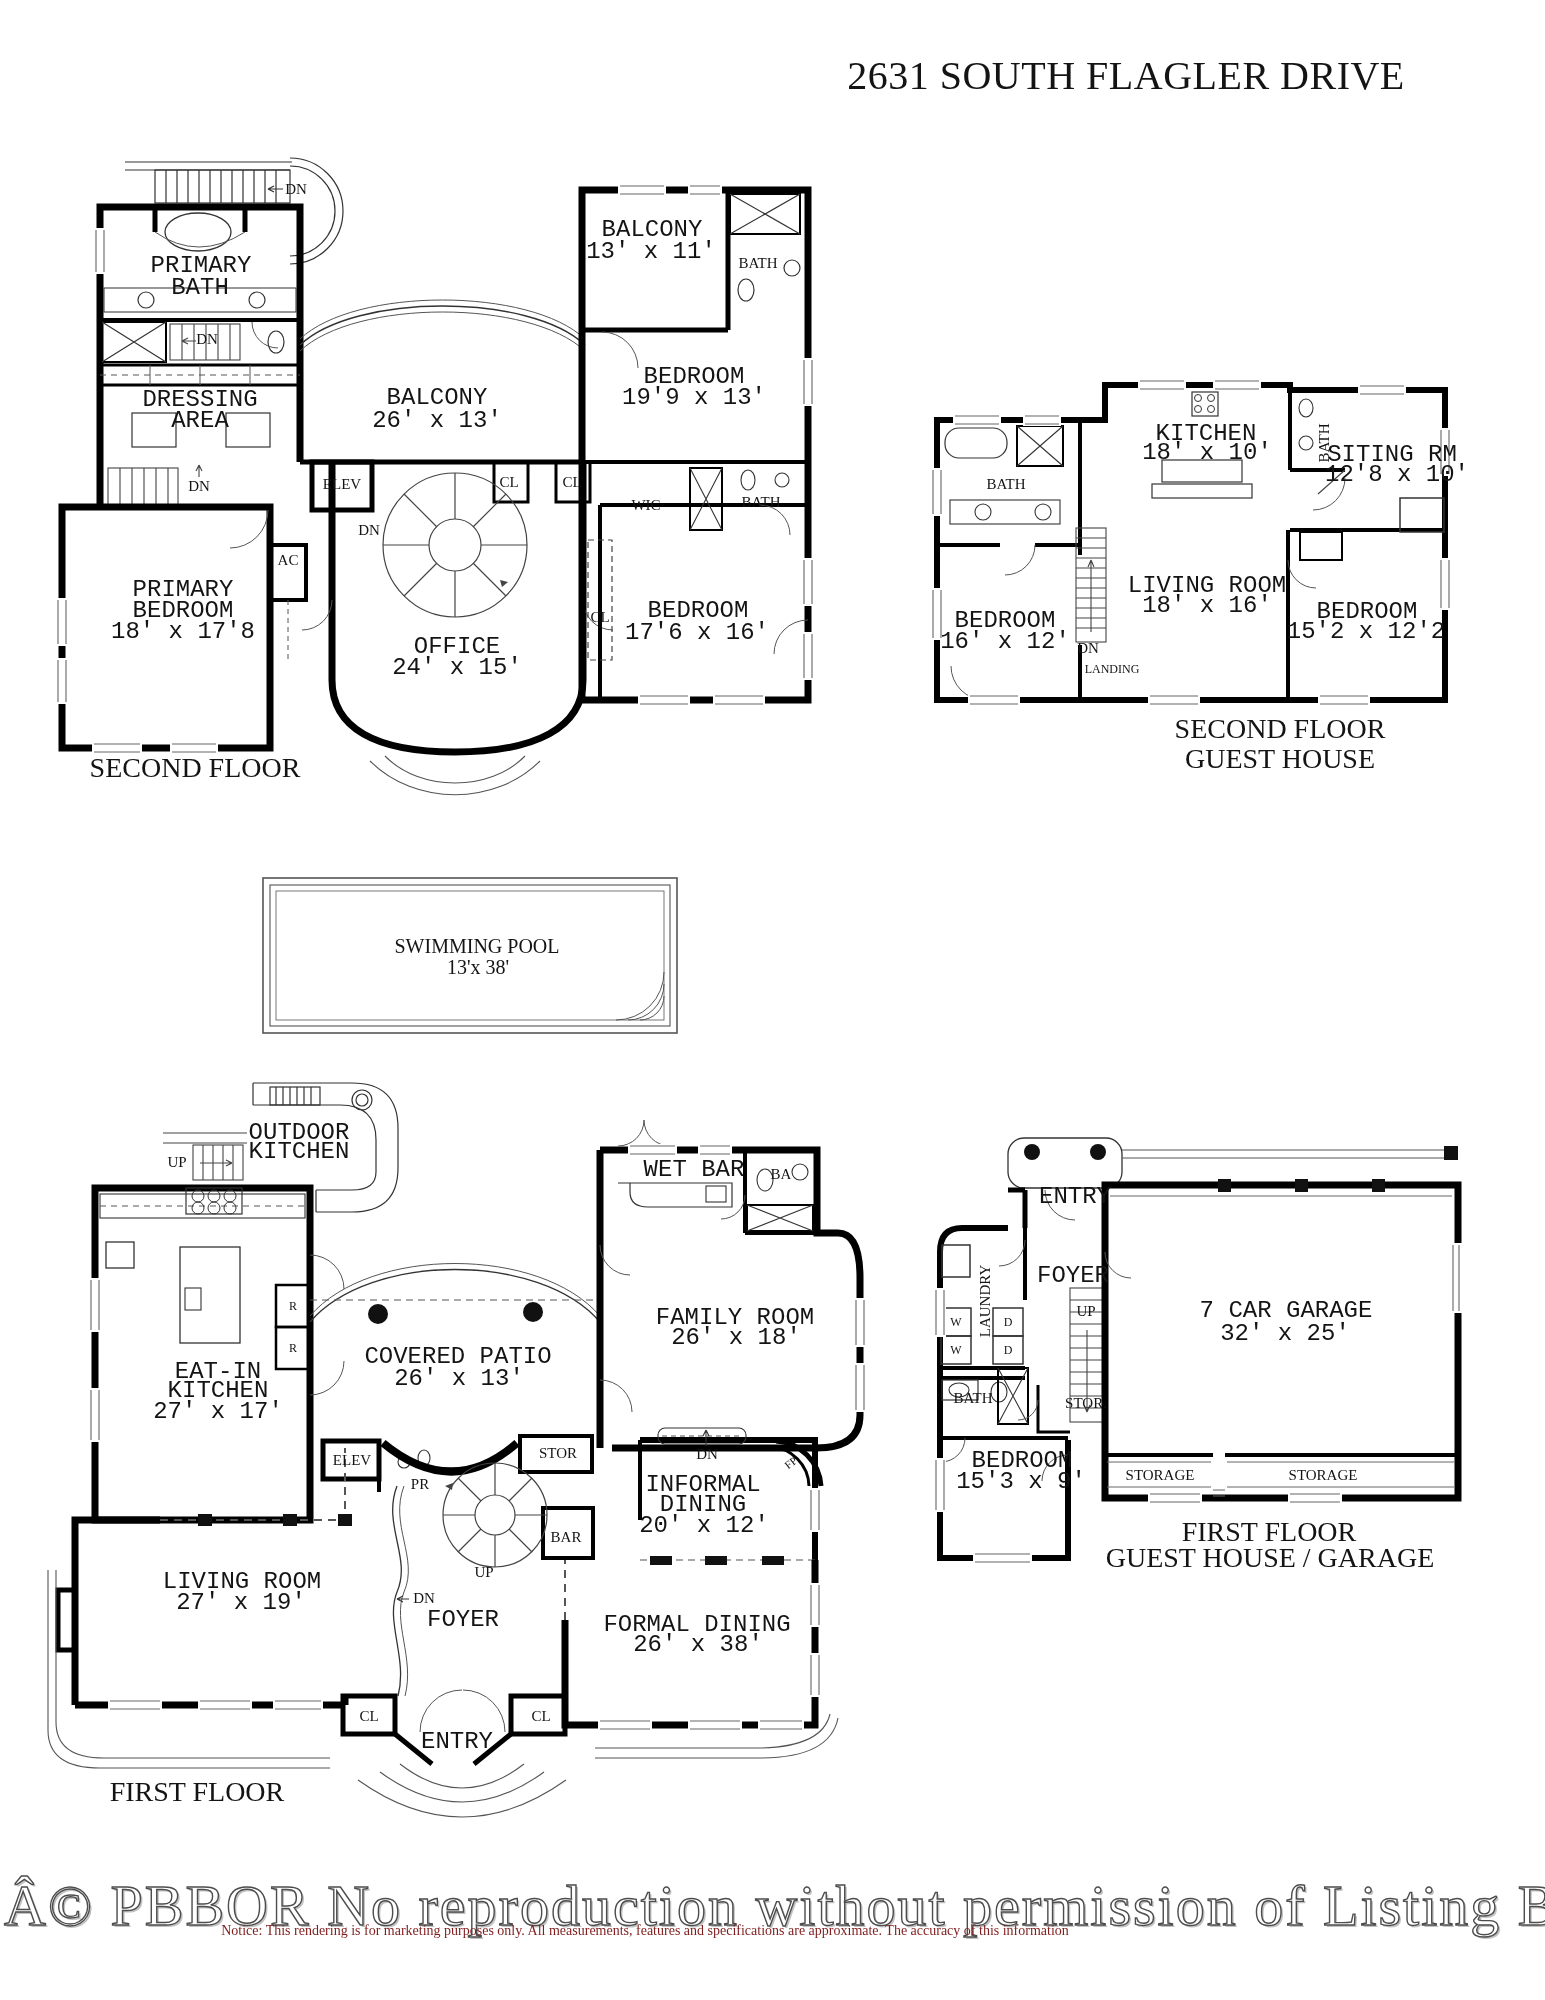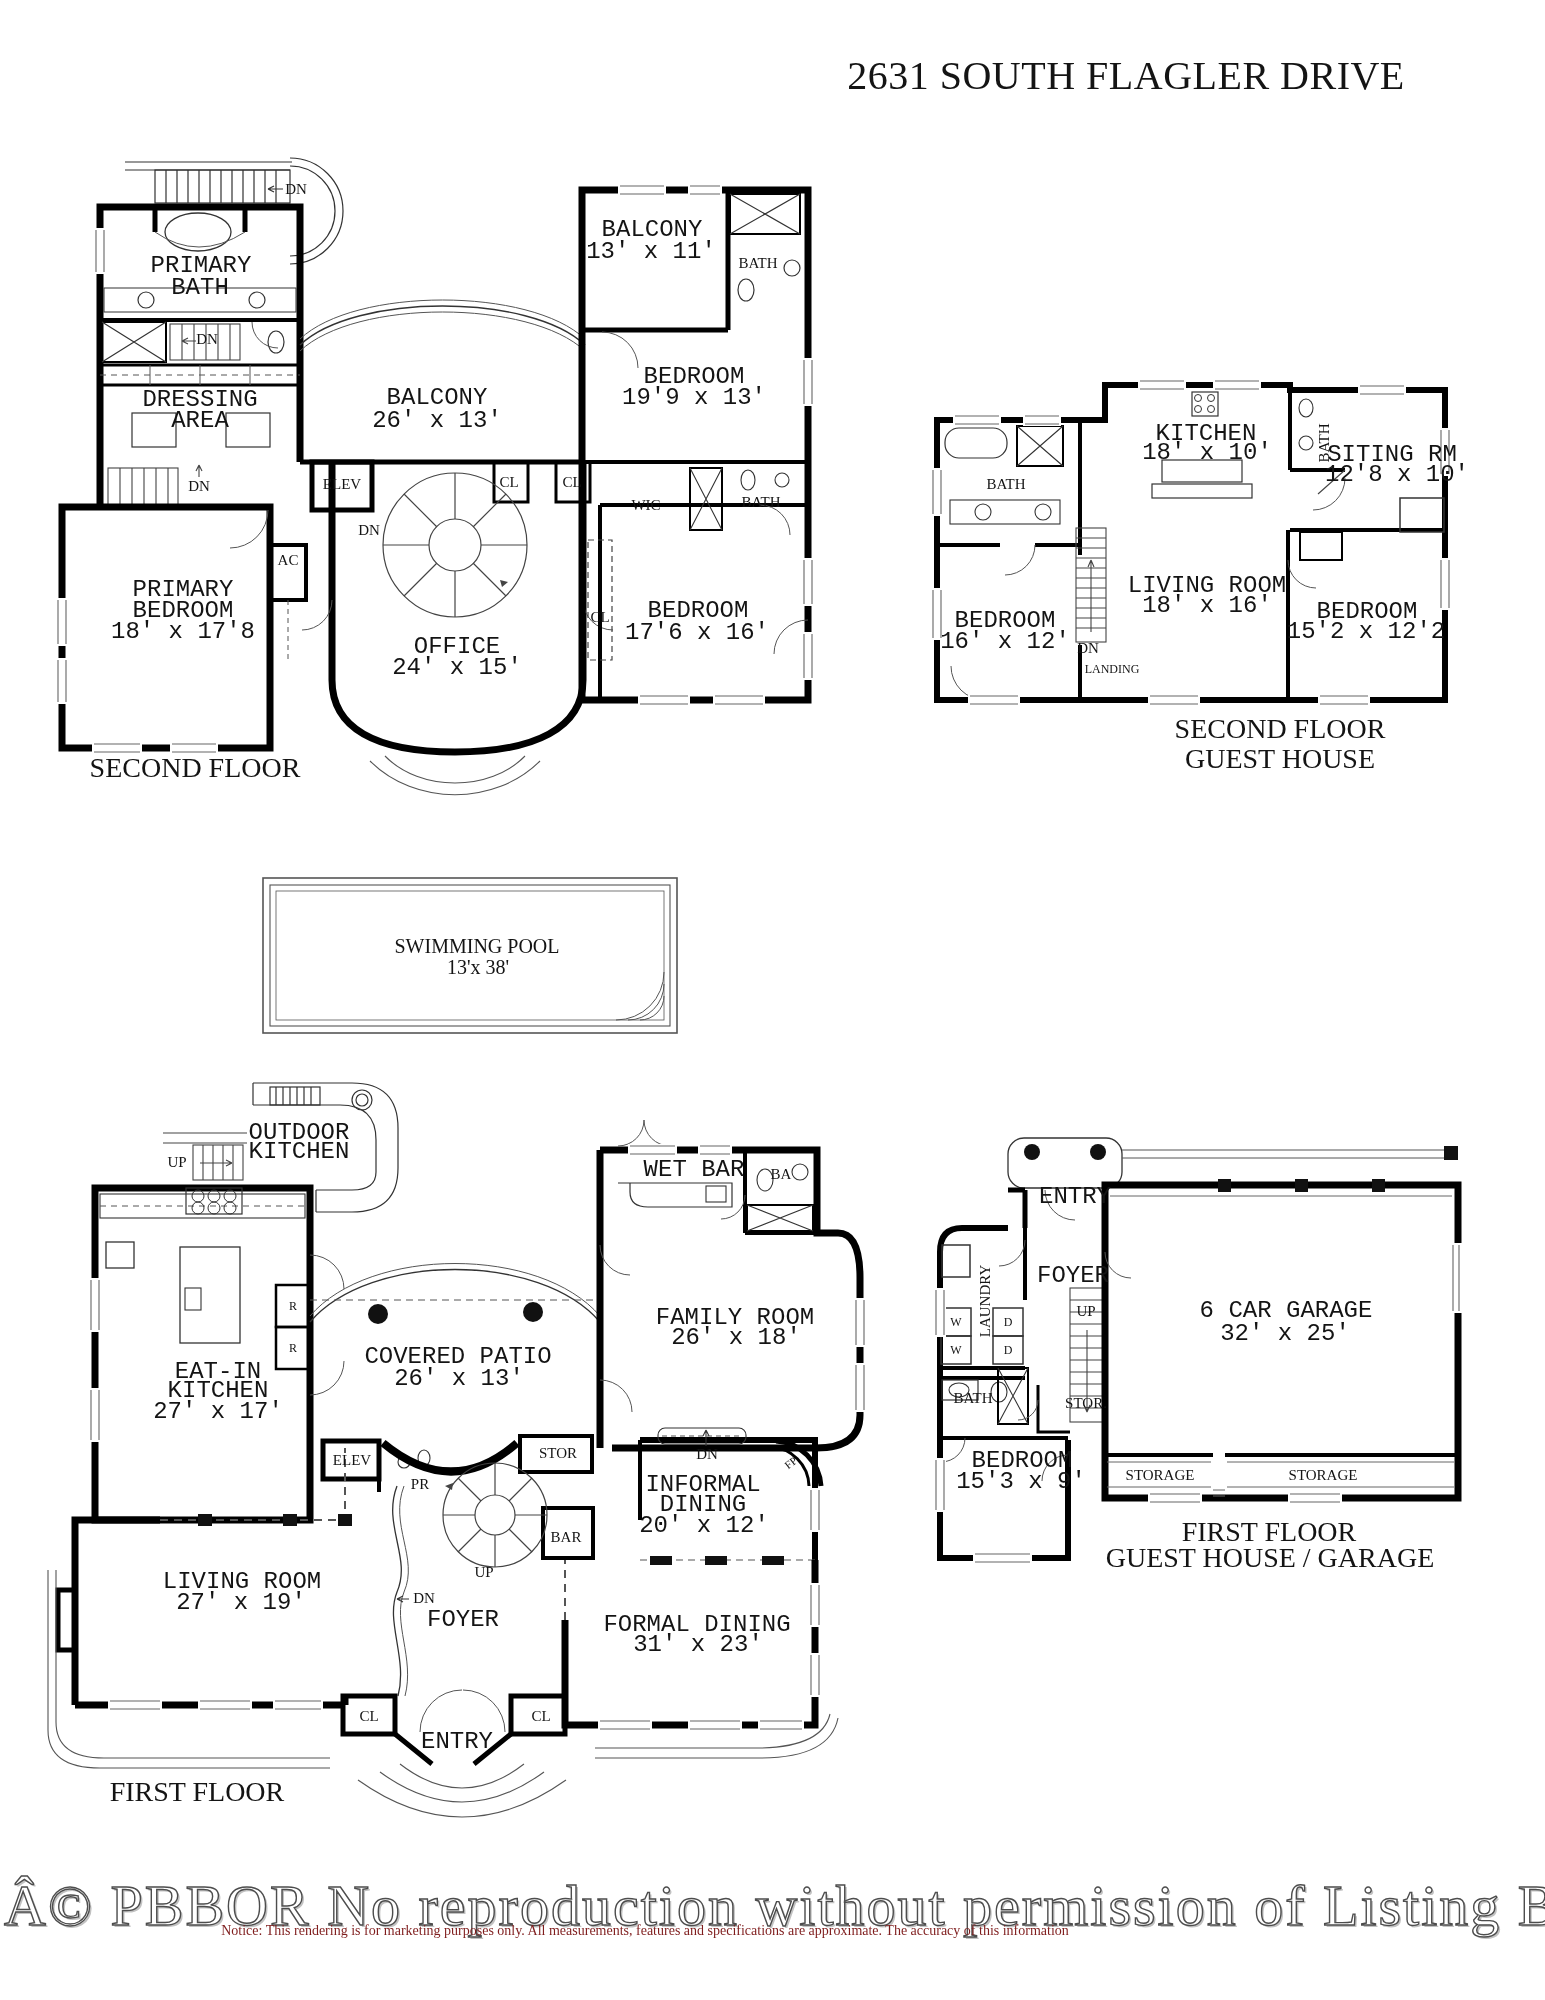--- a/index.html
+++ b/index.html
@@ -483,41 +483,41 @@
 <div class="lbl t-sm" style="left:566px;top:1537px">BAR</div>
 <div class="lbl t-sm" style="left:484px;top:1572px">UP</div>
 <div class="lbl t-sm" style="left:424px;top:1598px">DN</div>
 <div class="lbl t-room" style="left:463px;top:1620px">FOYER</div>
 <div class="lbl t-sm" style="left:707px;top:1454px">DN</div>
 <div class="lbl fp" style="left:791px;top:1463px">FP</div>
 <div class="lbl t-room" style="left:703px;top:1485px">INFORMAL</div>
 <div class="lbl t-room" style="left:703px;top:1505px">DINING</div>
 <div class="lbl t-room" style="left:704px;top:1526px">20' x 12'</div>
 <div class="lbl t-room" style="left:697px;top:1625px">FORMAL DINING</div>
-<div class="lbl t-room" style="left:698px;top:1645px">31' x 23'</div>
+<div class="lbl t-room" style="left:698px;top:1645px">26' x 38'</div>
 <div class="lbl t-room" style="left:242px;top:1582px">LIVING ROOM</div>
 <div class="lbl t-room" style="left:241px;top:1603px">27' x 19'</div>
 <div class="lbl t-sm" style="left:369px;top:1716px">CL</div>
 <div class="lbl t-sm" style="left:541px;top:1716px">CL</div>
 <div class="lbl t-room" style="left:457px;top:1742px">ENTRY</div>
 <div class="lbl t-floor" style="left:197px;top:1792px">FIRST FLOOR</div>
 
 <div class="lbl t-room" style="left:1075px;top:1197px">ENTRY</div>
 <div class="lbl t-room" style="left:1073px;top:1276px">FOYER</div>
 <div class="lbl t-sm vert" style="left:985px;top:1301px">LAUNDRY</div>
 <div class="lbl t-xs" style="left:956px;top:1322px">W</div>
 <div class="lbl t-xs" style="left:956px;top:1350px">W</div>
 <div class="lbl t-xs" style="left:1008px;top:1322px">D</div>
 <div class="lbl t-xs" style="left:1008px;top:1350px">D</div>
 <div class="lbl t-sm" style="left:1086px;top:1311px">UP</div>
 <div class="lbl t-sm" style="left:973px;top:1398px">BATH</div>
 <div class="lbl t-sm" style="left:1086px;top:1403px">STOR.</div>
 <div class="lbl t-room" style="left:1022px;top:1461px">BEDROOM</div>
 <div class="lbl t-room" style="left:1021px;top:1482px">15'3 x 9'</div>
-<div class="lbl t-room" style="left:1286px;top:1311px">6 CAR GARAGE</div>
+<div class="lbl t-room" style="left:1286px;top:1311px">7 CAR GARAGE</div>
 <div class="lbl t-room" style="left:1285px;top:1334px">32' x 25'</div>
 <div class="lbl t-sm" style="left:1160px;top:1475px">STORAGE</div>
 <div class="lbl t-sm" style="left:1323px;top:1475px">STORAGE</div>
 <div class="lbl t-floor" style="left:1269px;top:1532px">FIRST FLOOR</div>
 <div class="lbl t-floor" style="left:1270px;top:1558px">GUEST HOUSE / GARAGE</div>
 
 <div class="watermark">Â© PBBOR No reproduction without permission of Listing Brok</div>
 <div class="notice">
   <div>Notice: This rendering is for marketing purposes only. All measurements, features and specifications are approximate. The accuracy of this information</div>
 </div>

